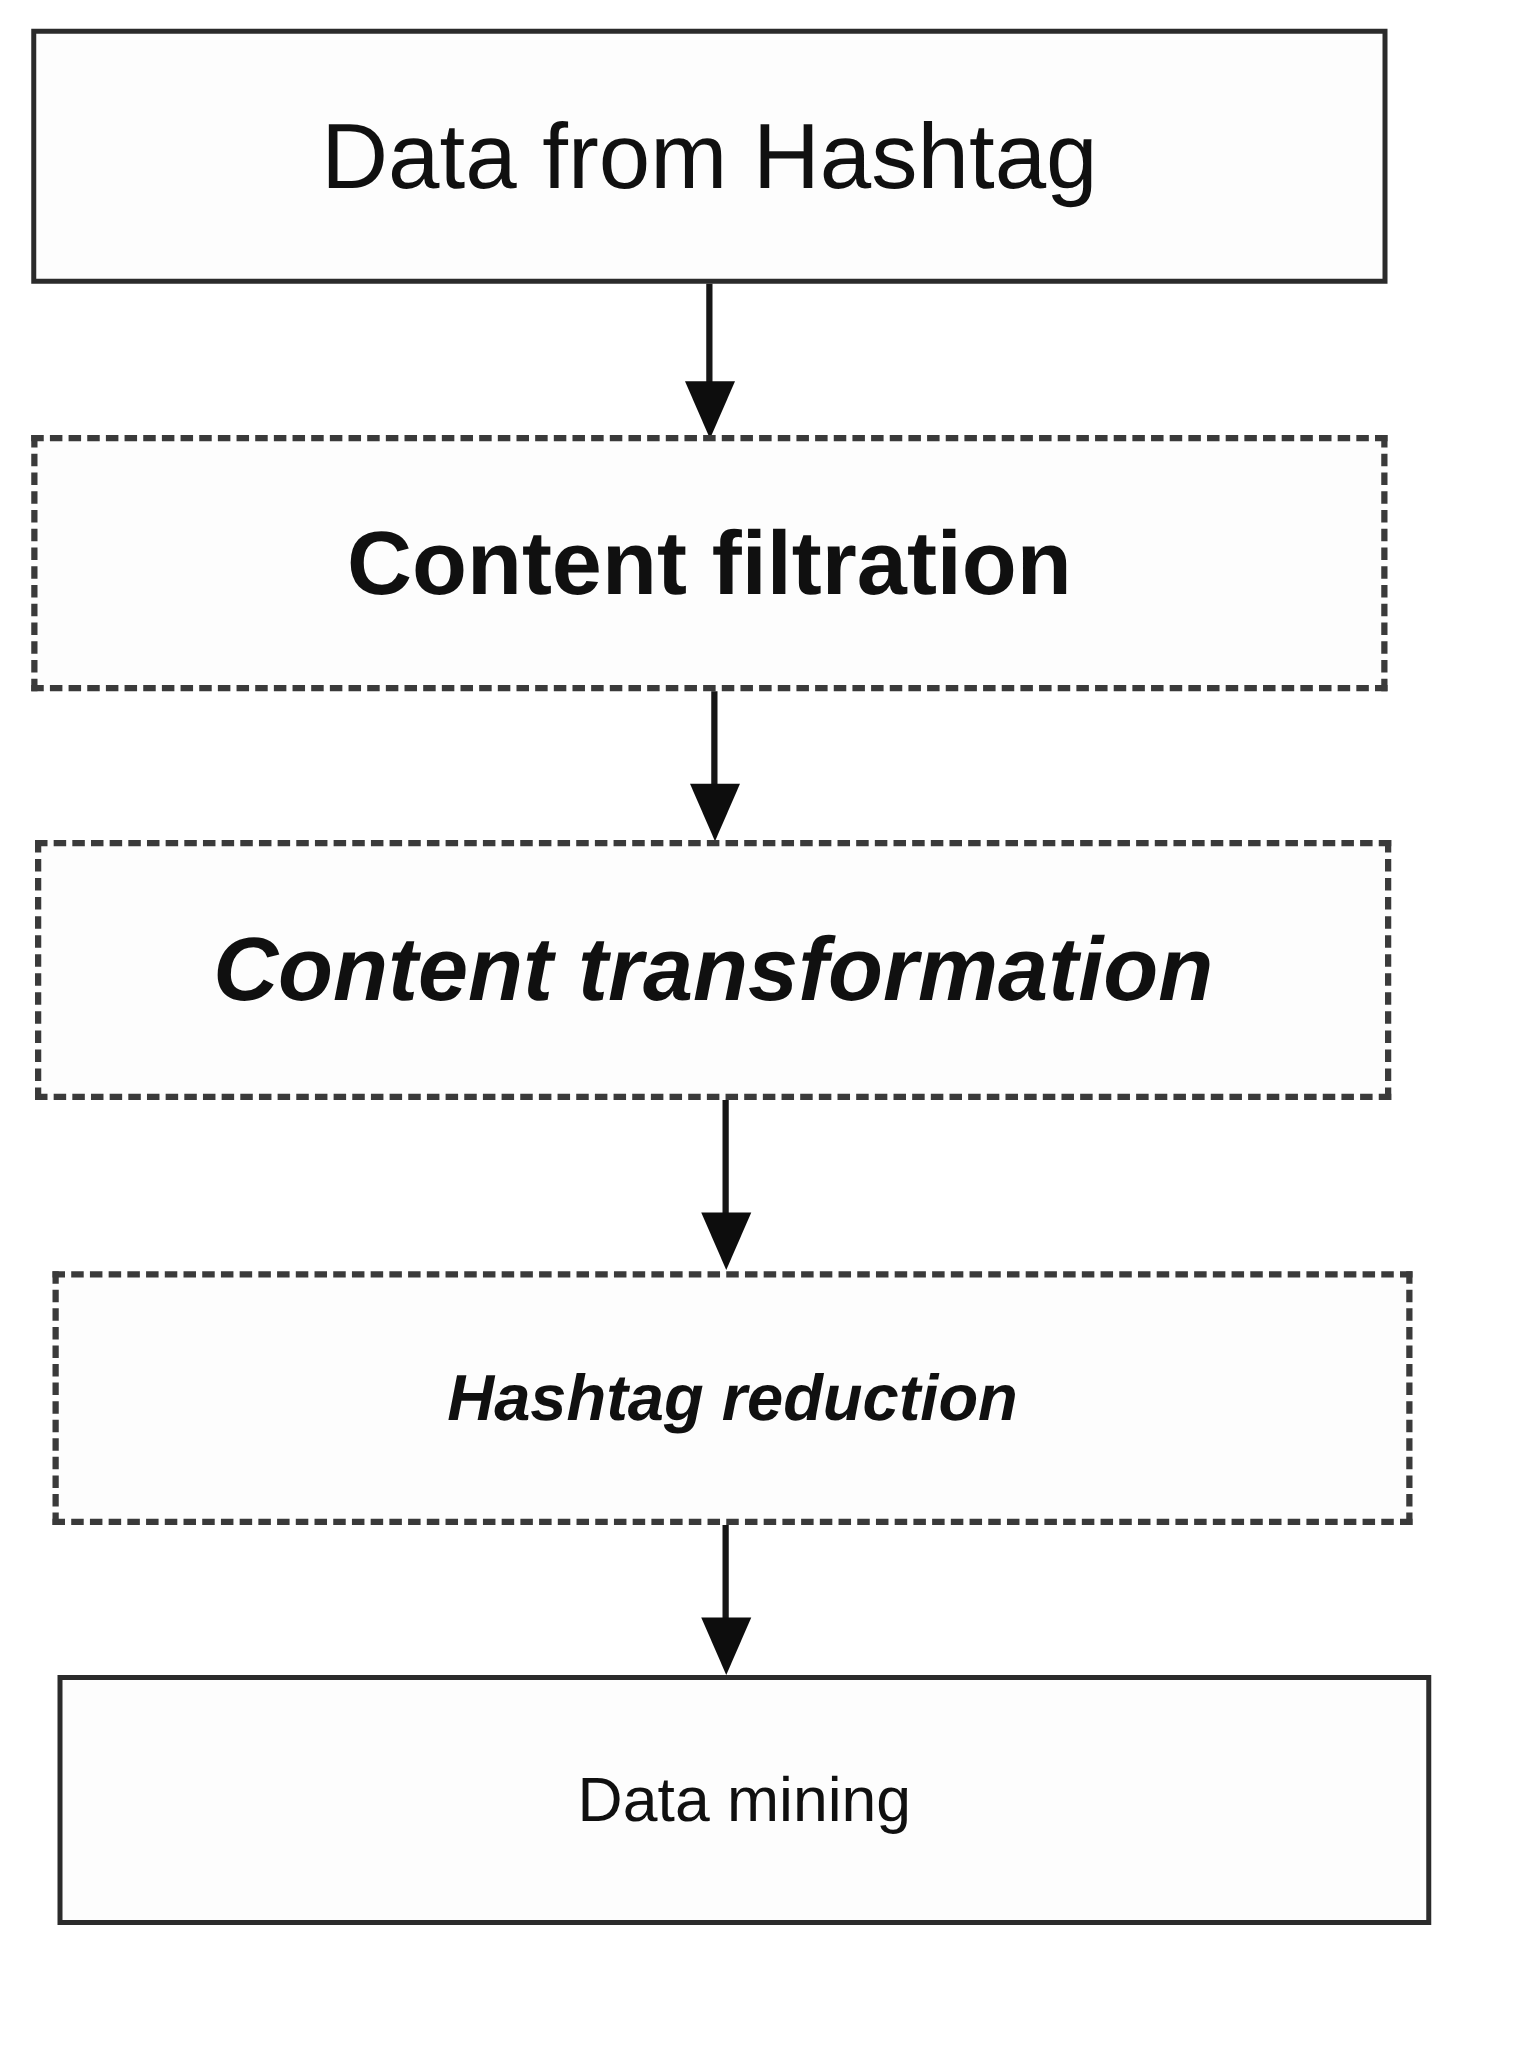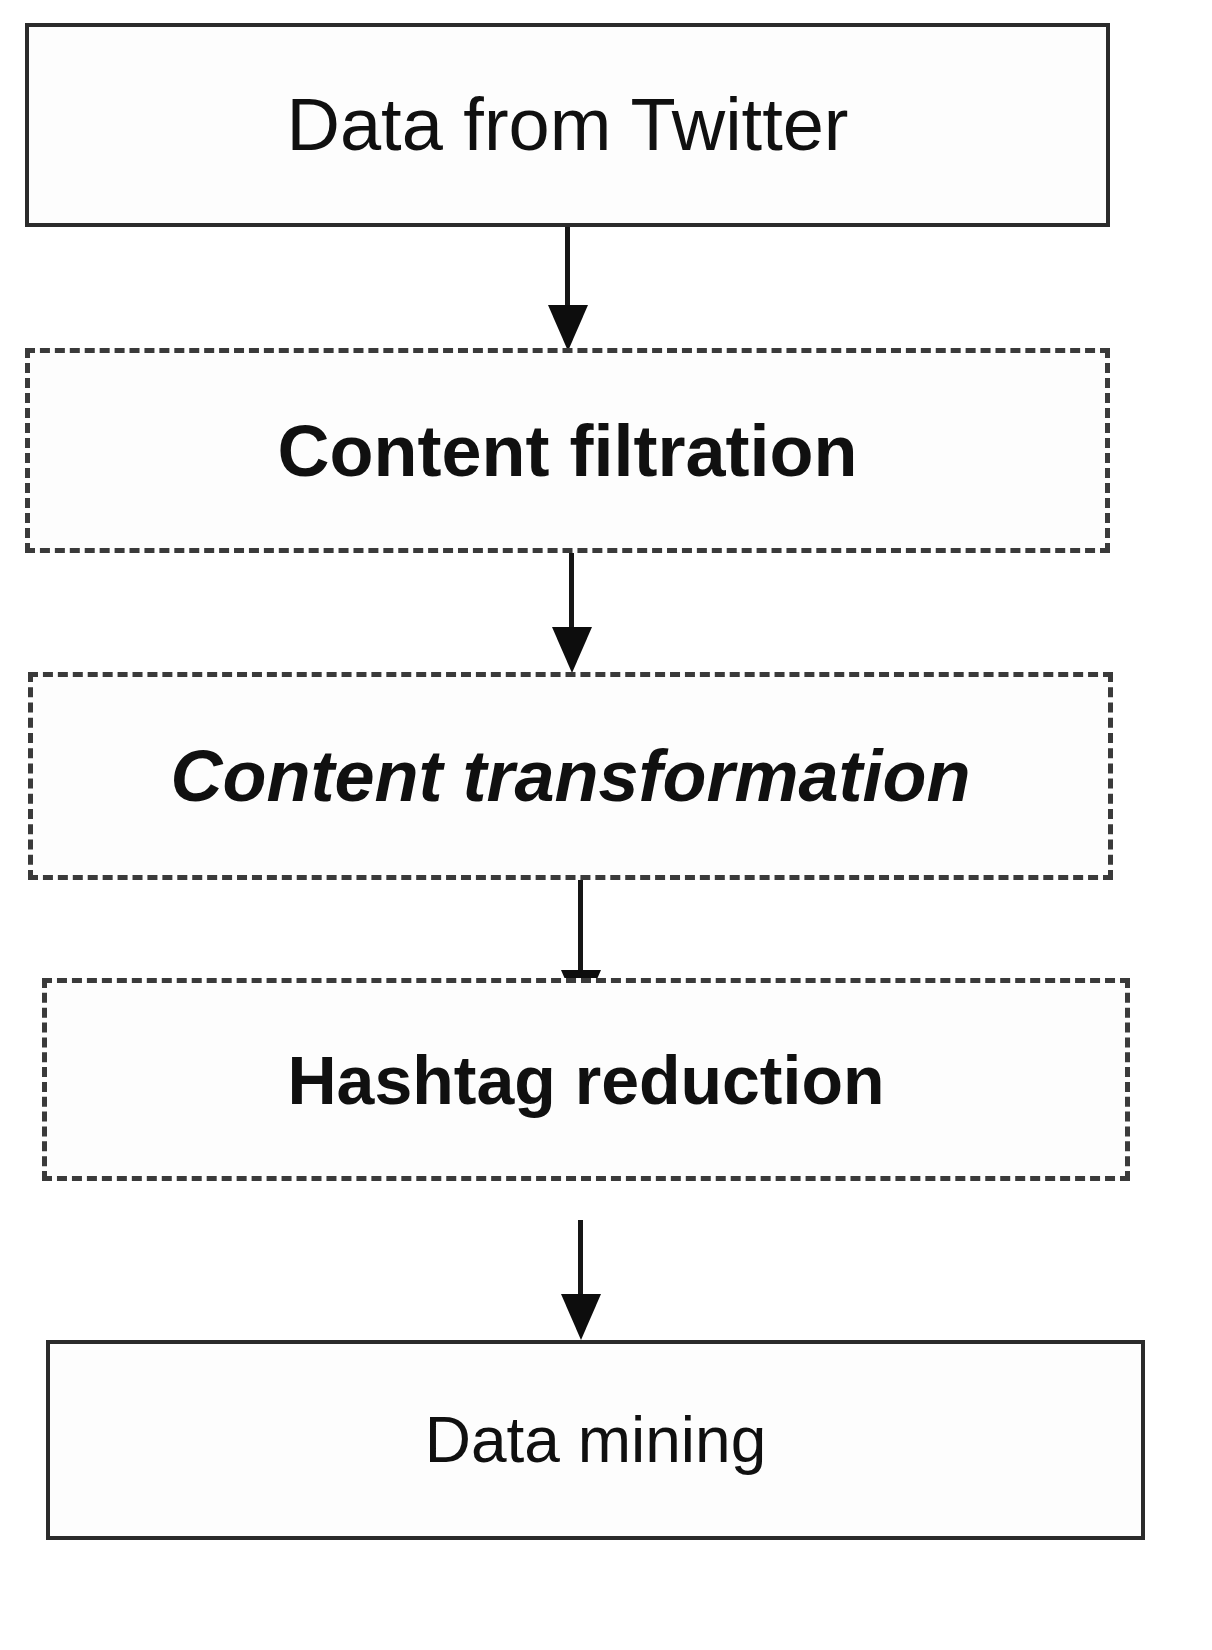--- a/index.html
+++ b/index.html
@@ -70,21 +70,21 @@
     border-right: 20px solid transparent;
     border-top: 46px solid #0d0d0d;
   }
 </style>
 </head>
 <body>
 
 <div id="canvas">
 
   <div class="node solid" style="left:25px; top:23px; width:1085px; height:204px; font-size:74px;">
-    <span class="label">Data from Twitter</span>
+    <span class="label">Data from Hashtag</span>
   </div>
 
   <div class="connector" style="left:565px; top:227px; width:5px; height:124px;">
     <div class="stem" style="height:80px;"></div>
     <div class="head" style="top:78px;"></div>
   </div>
 
   <div class="node dashed" style="left:25px; top:348px; width:1085px; height:205px; font-size:72px;">
     <span class="label">Content filtration</span>
   </div>
@@ -96,26 +96,26 @@
 
   <div class="node dashed" style="left:28px; top:672px; width:1085px; height:208px; font-size:72px;font-style:italic;">
     <span class="label">Content transformation</span>
   </div>
 
   <div class="connector" style="left:578px; top:880px; width:5px; height:140px;">
     <div class="stem" style="height:92px;"></div>
     <div class="head" style="top:90px;"></div>
   </div>
 
-  <div class="node dashed" style="left:42px; top:978px; width:1088px; height:203px; font-size:68px;">
+  <div class="node dashed" style="left:42px; top:1017px; width:1088px; height:203px; font-size:52px;font-style:italic;">
     <span class="label">Hashtag reduction</span>
   </div>
 
   <div class="connector" style="left:578px; top:1220px; width:5px; height:122px;">
     <div class="stem" style="height:76px;"></div>
     <div class="head" style="top:74px;"></div>
   </div>
 
-  <div class="node solid" style="left:46px; top:1340px; width:1099px; height:200px; font-size:64px;">
+  <div class="node solid" style="left:46px; top:1340px; width:1099px; height:200px; font-size:50px;">
     <span class="label">Data mining</span>
   </div>
 
 </div>
 
 </body></html>

